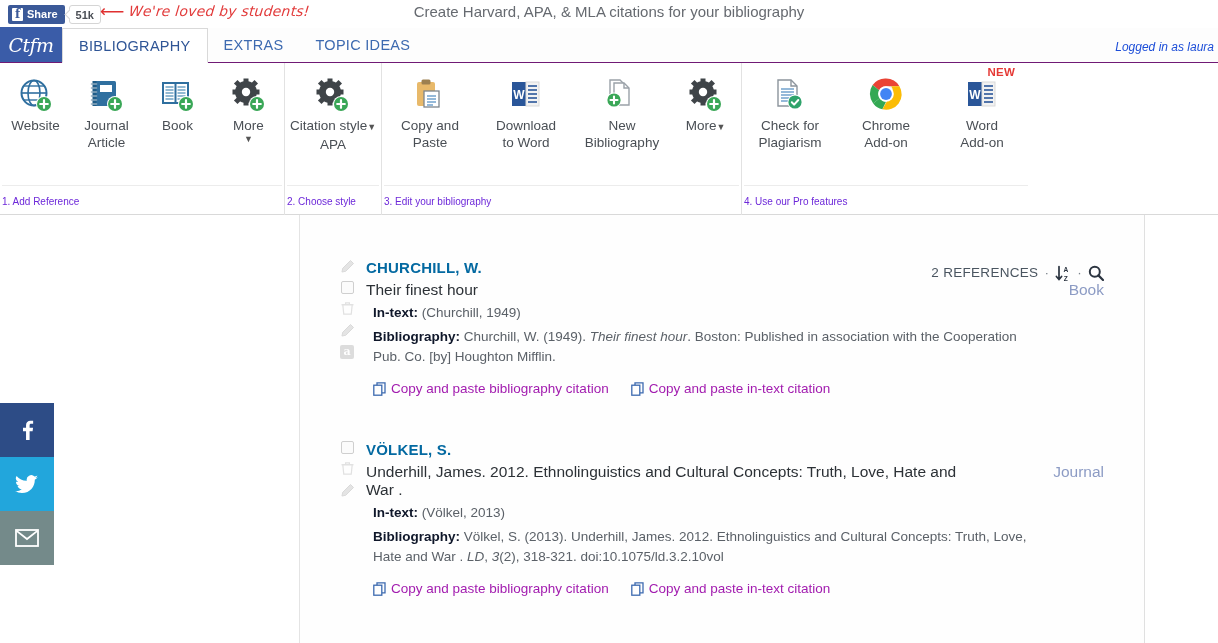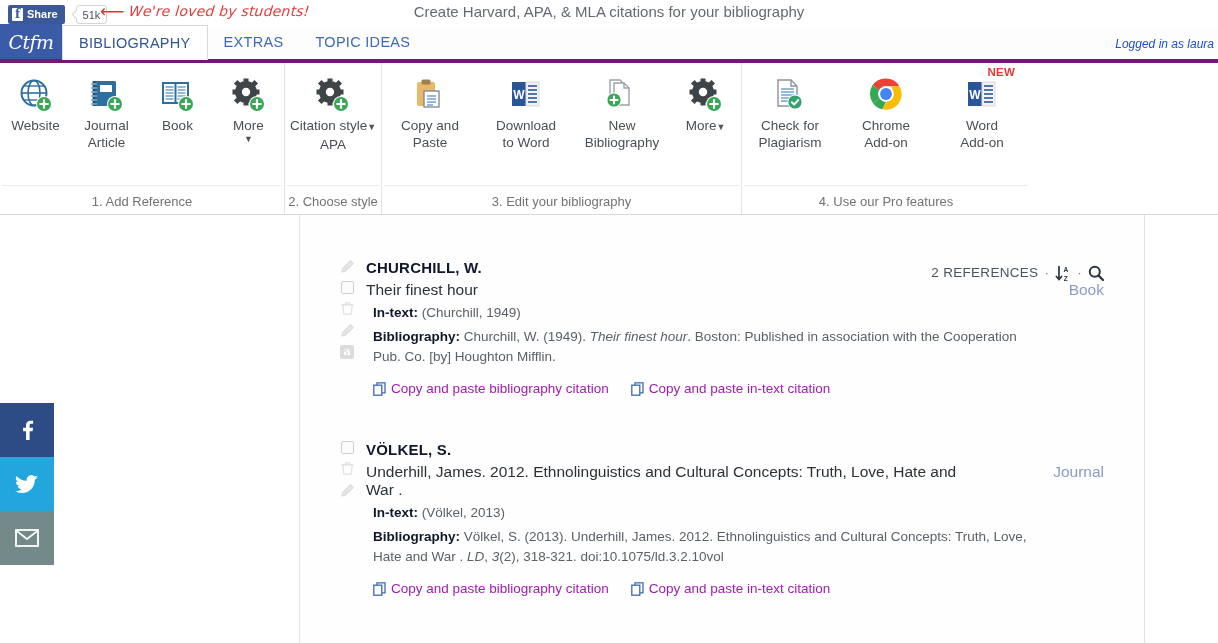--- a/index.html
+++ b/index.html
@@ -38,27 +38,27 @@
     background: #fff;
     color: #3b5998;
     font-family: "DejaVu Serif", serif;
     font-weight: bold;
     font-size: 12px;
     text-align: center;
     line-height: 13px;
     border-radius: 1px;
   }
   .fb-count {
-    margin-left: 11px;
+    margin-left: 4px;
     border: 1px solid #d5d5d5;
     border-radius: 3px;
     background: #fff;
     color: #4b4f56;
     font-size: 11px;
-    font-weight: normal;
+    font-weight: bold;
     padding: 0 6px;
     display: flex; align-items: center;
     position: relative;
   }
   .fb-count::before {
     content: "";
     position: absolute; left: -4px; top: 5px;
     width: 6px; height: 6px;
     background: #fff;
     border-left: 1px solid #d5d5d5;
@@ -83,21 +83,21 @@
     position: absolute; left: 0; right: 0; top: 3px;
     text-align: center;
     color: #666a70;
     font-size: 15px;
   }
 
   
   .tabrow {
     position: relative;
     height: 35px;
-    border-bottom: 4px solid #701a75;
+    border-bottom: 1px solid #701a75;
     background: #fdfdfd;
     display: flex;
     align-items: flex-end;
   }
   .logo {
     width: 62px; height: 35px;
     background: #3a5ca8;
     color: #fff;
     display: flex; align-items: center; justify-content: center;
     font-family: "DejaVu Serif", serif;
@@ -146,23 +146,23 @@
     position: relative;
   }
   .rgroup + .rgroup { border-left: 1px solid #e2e2e2; }
   .rgroup-items {
     display: flex;
     align-items: flex-start;
     height: 122px;
     padding: 8px 0 0 0;
   }
   .rgroup-label {
-    text-align: center;
-    font-size: 13px;
-    color: #737373;
+    text-align: left;
+    font-size: 10px;
+    color: #6d28d9;
     padding-top: 4px;
     border-top: 1px solid #ececec;
     margin: 0 2px;
     height: 29px;
     line-height: 24px;
   }
   .ritem {
     width: 71px;
     display: flex;
     flex-direction: column;
@@ -276,21 +276,21 @@
 
   .ref-type {
     position: absolute;
     right: 0; top: 22px;
     color: #8c9bc4;
     font-size: 15.5px;
   }
   .ref-author {
     font-size: 15px;
     font-weight: bold;
-    color: #0f172a;
+    color: #0369a1;
     letter-spacing: 0.2px;
   }
   .ref-title {
     font-size: 15.5px;
     color: #2c3136;
     margin-top: 5px;
     padding-right: 120px;
   }
   .ref-line {
     font-size: 13.5px;

